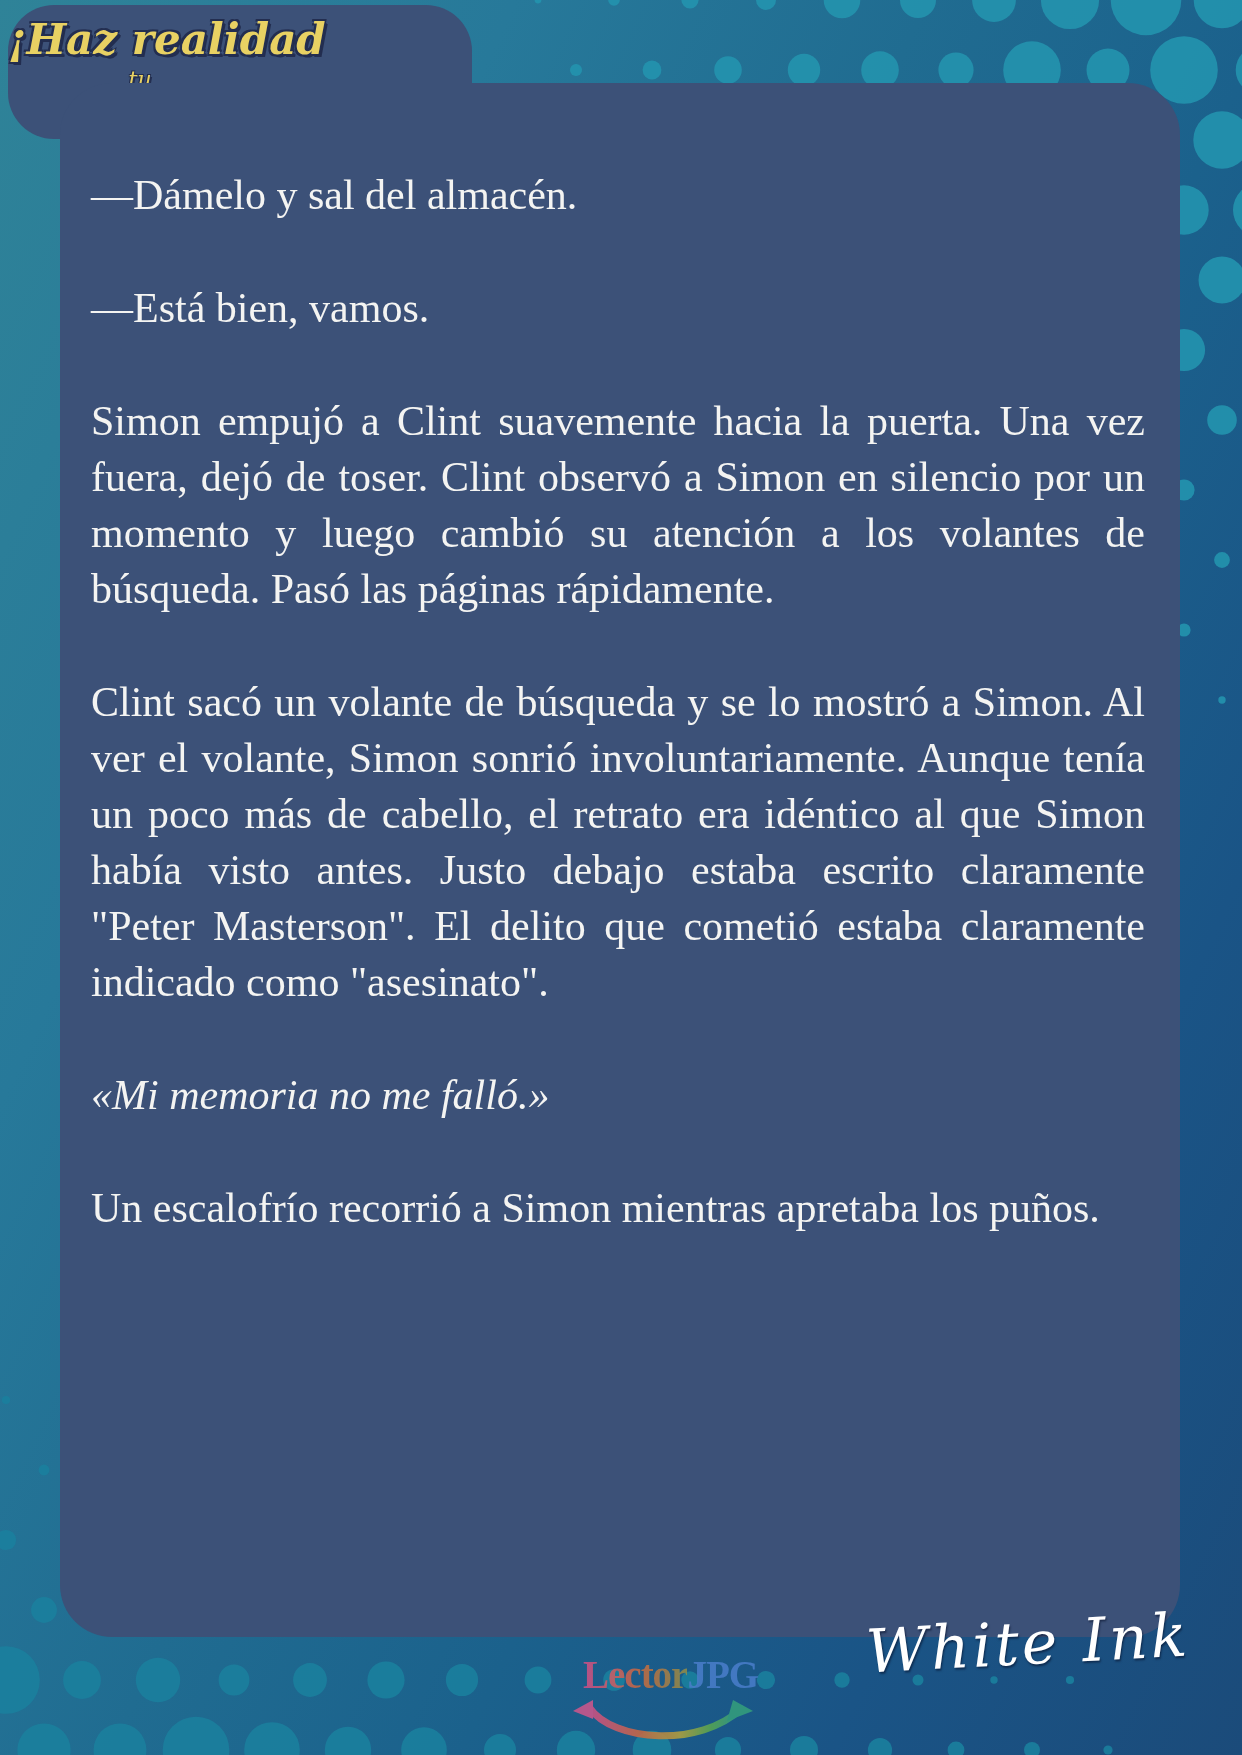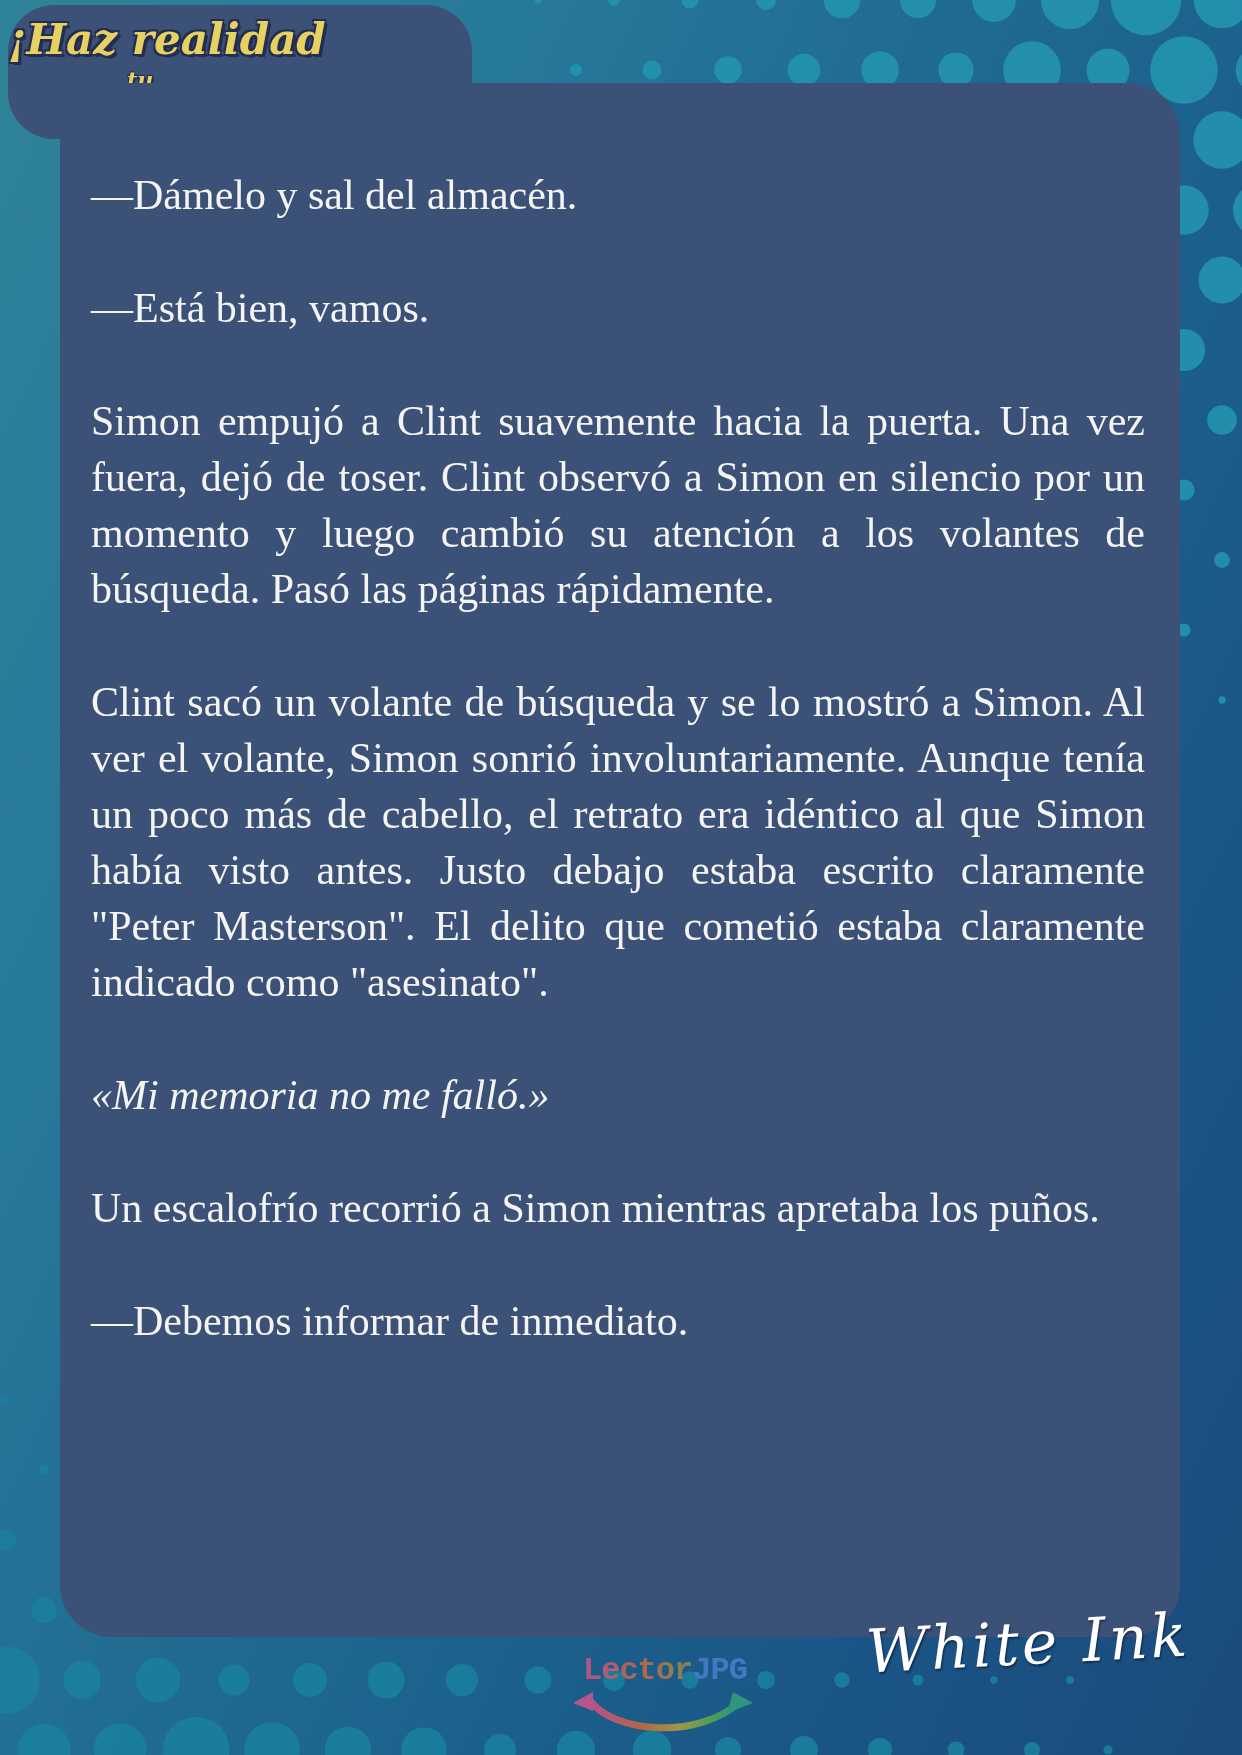--- a/index.html
+++ b/index.html
@@ -14,21 +14,21 @@
     background:#3c5178;border-radius:46px;z-index:2;
   }
   .logo-line1{
     margin-top:14px;
     font-family:"DejaVu Serif",serif;font-style:italic;font-weight:bold;
     font-size:42px;line-height:1;color:#e8d163;
     text-shadow:-2px -2px 0 #232e50,2px -2px 0 #232e50,-2px 2px 0 #232e50,2px 2px 0 #232e50,3px 3px 0 #232e50;
   }
   .logo-row2{display:flex;justify-content:center;align-items:flex-start;margin-top:2px;}
   .logo-tu{
-    font-family:"DejaVu Serif",serif;font-style:italic;font-weight:bold;
+    font-family:"DejaVu Serif",serif;font-style:italic;font-weight:normal;
     font-size:22px;color:#e8d163;margin:4px 14px 12px -40px;
     text-shadow:-1px -1px 0 #232e50,1px -1px 0 #232e50,-1px 1px 0 #232e50,2px 2px 0 #232e50;
   }
   .logo-deseo{
     font-family:"DejaVu Serif",serif;font-weight:bold;font-variant:small-caps;
     font-size:38px;line-height:1;color:#e8d163;letter-spacing:2px;
     text-shadow:-2px -2px 0 #232e50,2px -2px 0 #232e50,-2px 2px 0 #232e50,2px 2px 0 #232e50,3px 3px 0 #232e50;
     margin-top:20px;
   }
   .panel{
@@ -37,21 +37,21 @@
     box-sizing:border-box;padding:84px 35px 0 31px;
   }
   .story p{
     margin:0 0 57px 0;
     font-family:"Liberation Serif",serif;font-size:42px;line-height:56px;
     color:#f4f4f2;text-align:justify;
   }
   .story p.thought{font-style:italic;text-align:left;}
   .watermark{position:absolute;left:565px;top:1652px;z-index:3;opacity:.85;}
   .wm-text{
-    font-family:Liberation Mono, monospace;font-weight:bold;font-size:32px;
+    font-family:Liberation Serif, serif;font-weight:bold;font-size:39px;
     letter-spacing:-1px;white-space:nowrap;padding-left:18px;
   }
   .wm-grad{
     background:linear-gradient(90deg,#d14f8a 0%,#cc6a3f 55%,#8f8f49 100%);
     -webkit-background-clip:text;background-clip:text;color:transparent;
   }
   .wm-blue{color:#4a7ecb;}
   .wm-smile{display:block;margin-top:2px;}
   .signature{
     position:absolute;right:52px;top:1608px;z-index:4;
@@ -221,21 +221,20 @@
   </div>
 
   <div class="panel">
     <div class="story">
       <p>—Dámelo y sal del almacén.</p>
       <p>—Está bien, vamos.</p>
       <p>Simon empujó a Clint suavemente hacia la puerta. Una vez fuera, dejó de toser. Clint observó a Simon en silencio por un momento y luego cambió su atención a los volantes de búsqueda. Pasó las páginas rápidamente.</p>
       <p>Clint sacó un volante de búsqueda y se lo mostró a Simon. Al ver el volante, Simon sonrió involuntariamente. Aunque tenía un poco más de cabello, el retrato era idéntico al que Simon había visto antes. Justo debajo estaba escrito claramente "Peter Masterson". El delito que cometió estaba claramente indicado como "asesinato".</p>
       <p class="thought">«Mi memoria no me falló.»</p>
       <p>Un escalofrío recorrió a Simon mientras apretaba los puños.</p>
-      <p>—Debemos informar de inmediato.</p>
     </div>
   </div>
 
   <div class="watermark">
     <div class="wm-text"><span class="wm-grad">Lector</span><span class="wm-blue">JPG</span></div>
     <svg class="wm-smile" width="200" height="52" viewBox="0 0 200 52">
       <defs>
         <linearGradient id="smileGrad" x1="0" y1="0" x2="1" y2="0">
           <stop offset="0" stop-color="#d14f8a"></stop>
           <stop offset="0.35" stop-color="#cc6a3f"></stop>

